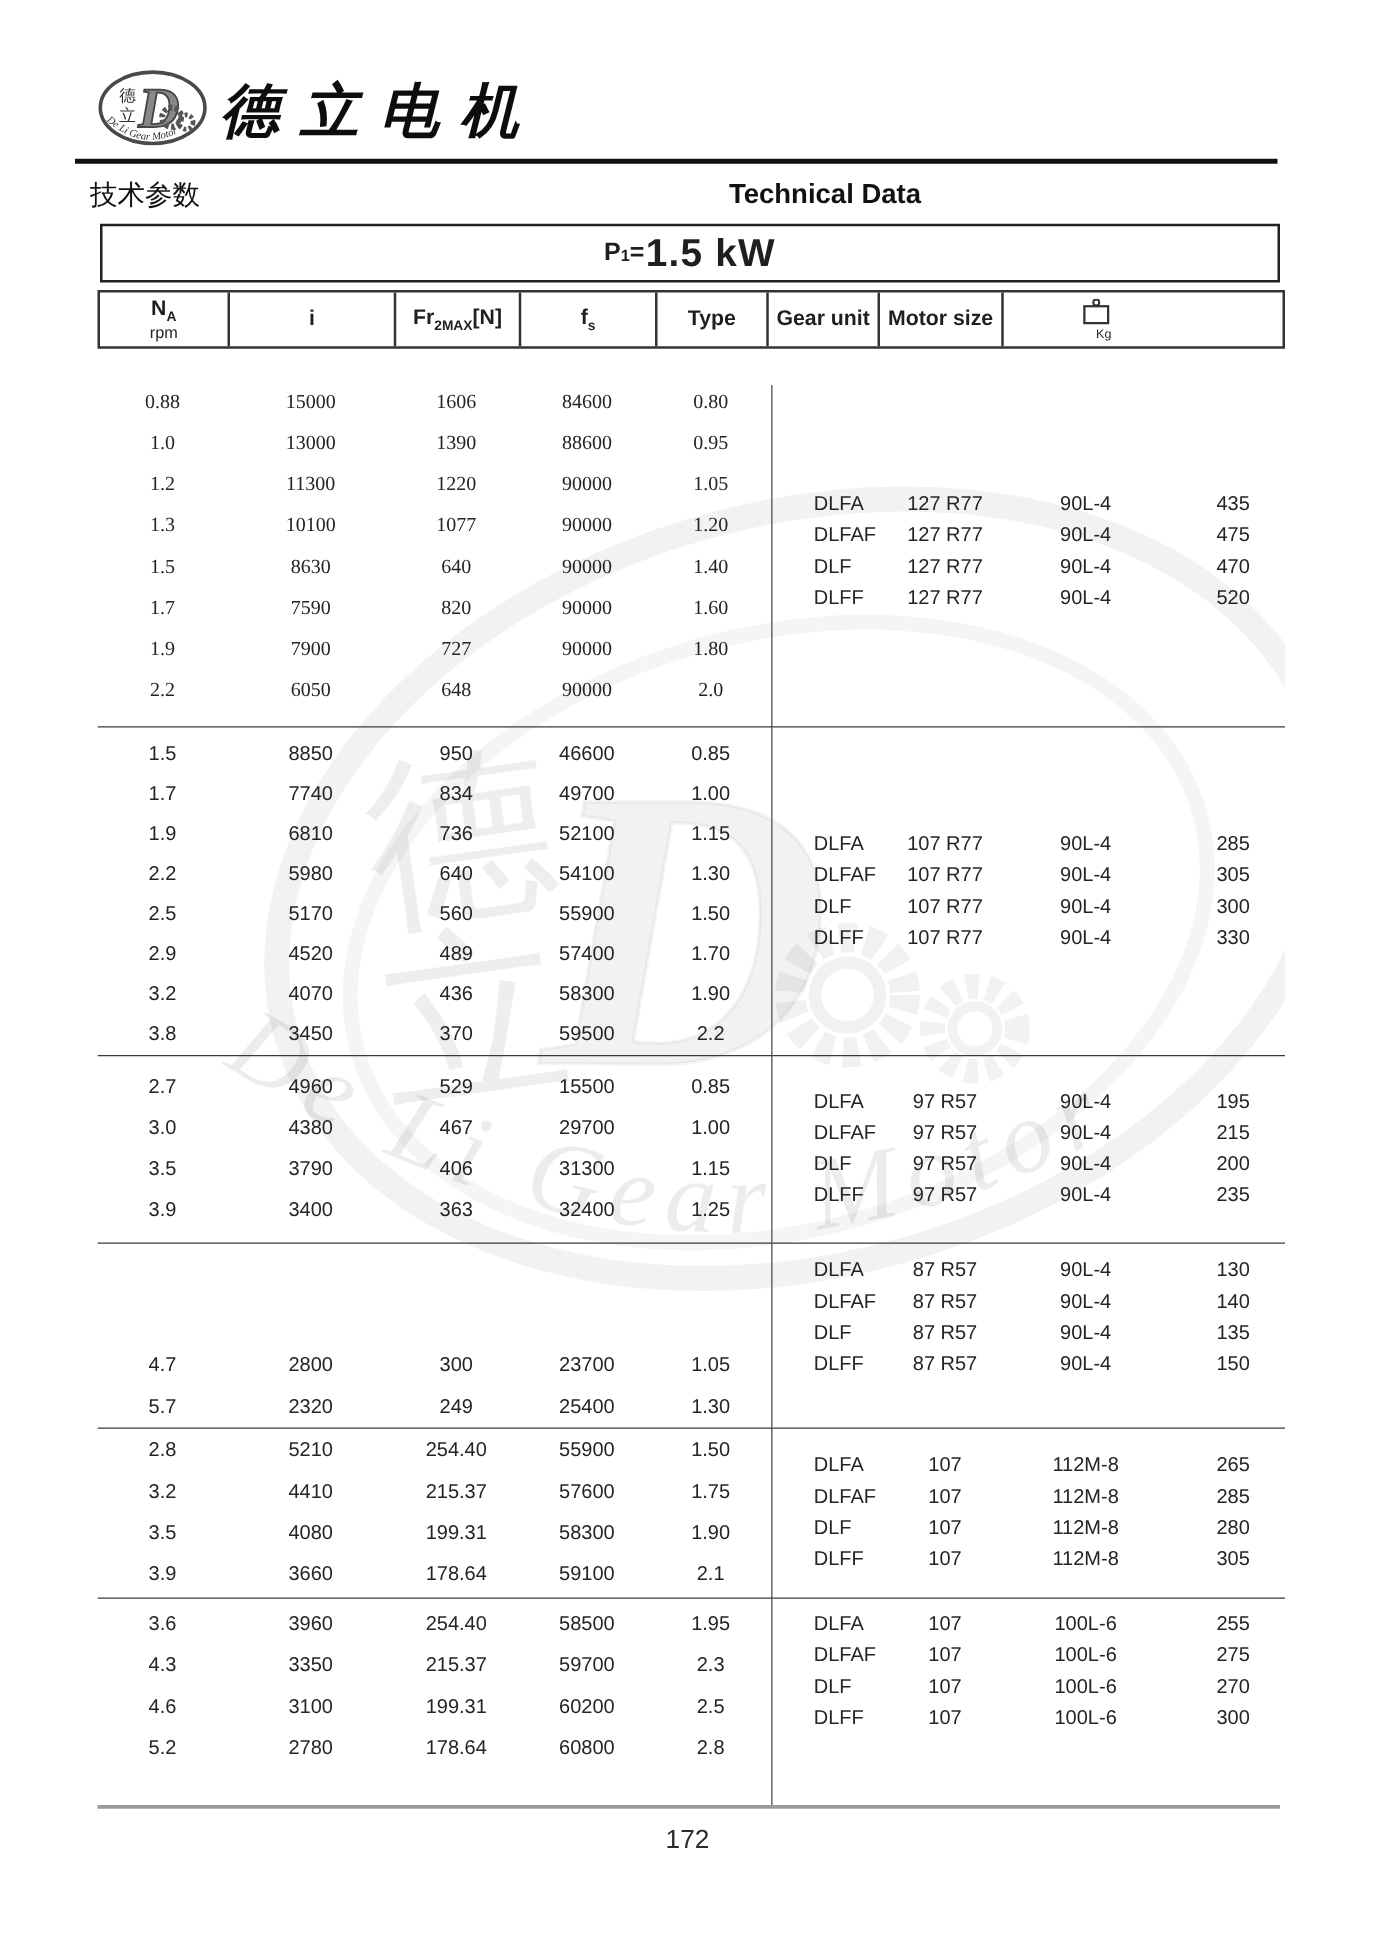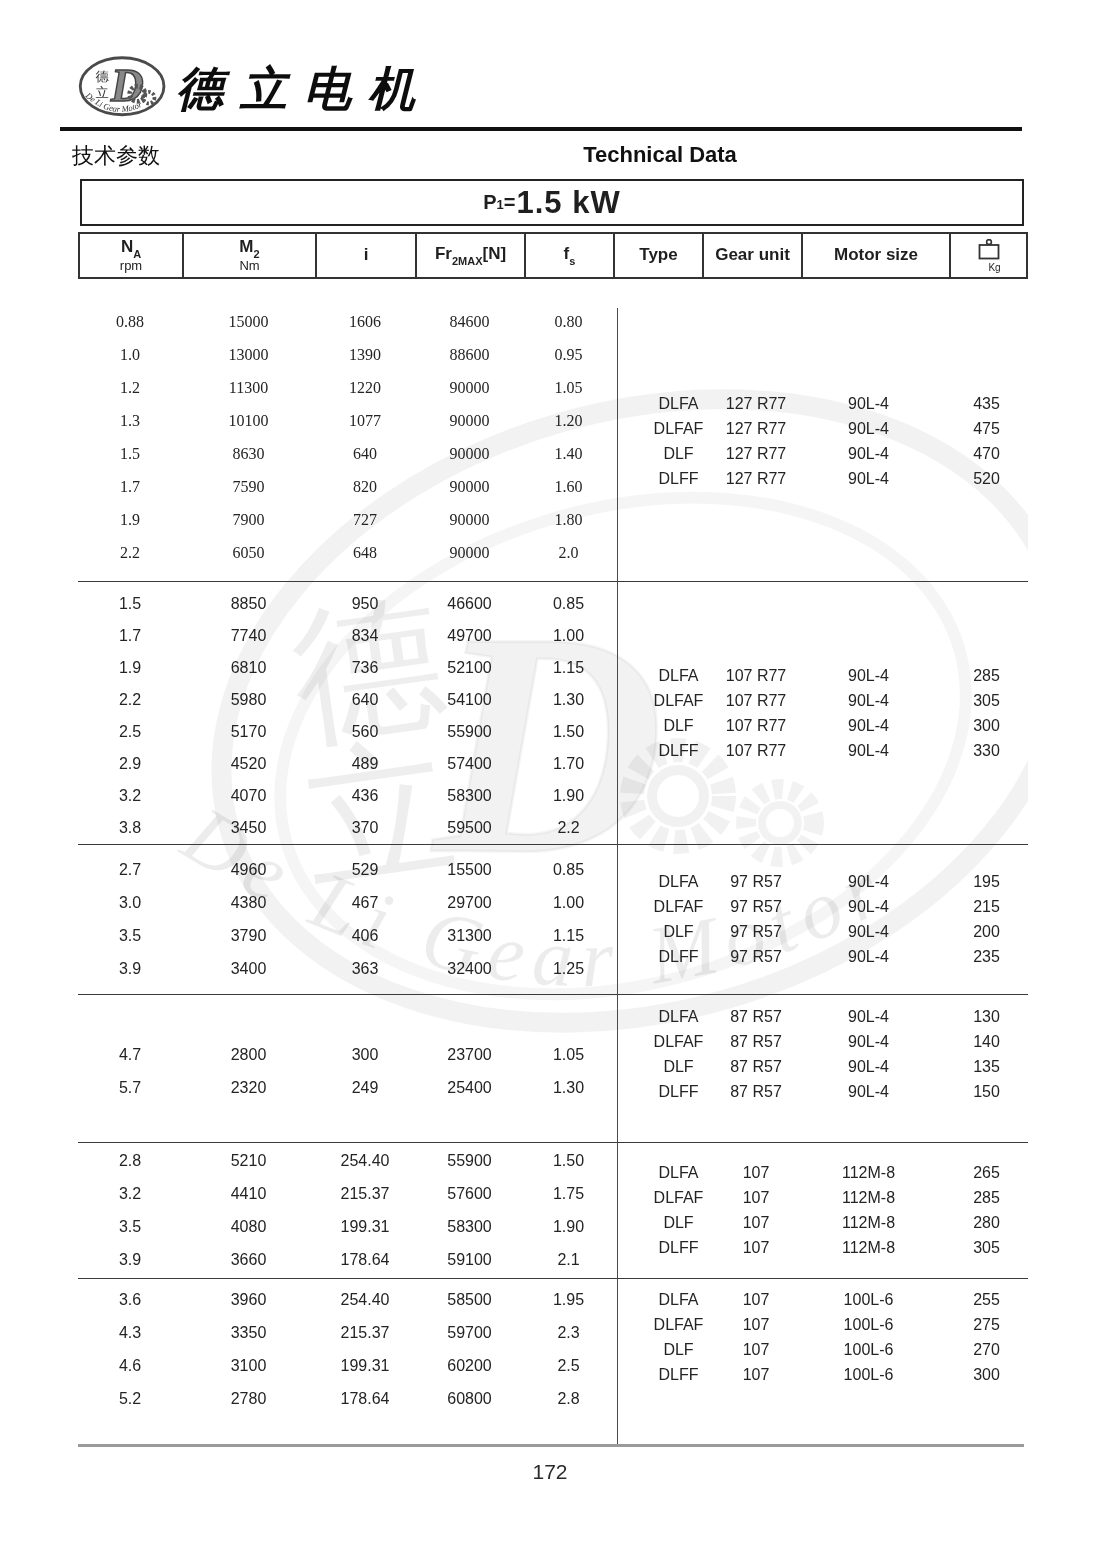--- a/index.html
+++ b/index.html
@@ -36,29 +36,29 @@
   .v-divider{position:absolute;left:539px;top:17px;bottom:0;width:1px;background:#4a4a4a;}
   .sections{position:relative;}
   .t-section{display:flex;box-sizing:border-box;border-bottom:1px solid #3a3a3a;position:relative;}
   .sec-0{height:291px;}  .sec-1{height:263px;}  .sec-2{height:150px;}
   .sec-3{height:148px;}  .sec-4{height:136px;}  .sec-5{height:165px;border-bottom:none;}
   .left-rows{width:539px;display:flex;flex-direction:column;justify-content:center;box-sizing:border-box;}
   .right-rows{width:411px;display:flex;flex-direction:column;justify-content:center;box-sizing:border-box;}
   .sec-0 .left-rows{padding-top:2px;font-family:Liberation Serif, serif;}
   .sec-0 .right-rows{padding-top:10px;}
   .sec-1 .left-rows{padding-top:6px;}
-  .sec-3 .left-rows{justify-content:center;padding-top:5px;}
+  .sec-3 .left-rows{justify-content:flex-end;padding-top:5px;}
   .sec-3 .right-rows{justify-content:flex-start;padding-top:9px;}
   .sec-5 .left-rows{justify-content:flex-start;padding-top:4px;}
   .sec-5 .right-rows{justify-content:flex-start;padding-top:8px;}
   .l-row{display:flex;height:33px;align-items:center;font-size:16px;color:#242424;}
   .l-row .c{text-align:center;}
   .c-na{width:104px;} .c-m2{width:133px;} .c-i{width:100px;} .c-fr{width:109px;} .c-fs{width:89px;}
   .r-row{display:flex;height:25px;align-items:center;font-size:16px;color:#242424;}
-  .c-type{width:89px;text-align:center;padding-left:34px;box-sizing:border-box;white-space:nowrap;}
+  .c-type{width:89px;text-align:left;padding-left:34px;box-sizing:border-box;white-space:nowrap;}
   .c-gear{width:100px;text-align:center;white-space:nowrap;}
   .c-motor{width:147px;text-align:center;padding-right:22px;box-sizing:border-box;}
   .c-kg{width:75px;text-align:center;padding-right:8px;box-sizing:border-box;}
   
   .footer-rule{position:absolute;left:78px;top:1444px;width:946px;height:3px;background:#9a9a9a;}
   .page-number{position:absolute;left:0;top:1460px;width:1100px;text-align:center;
         font-size:21px;color:#2a2a2a;}
 </style>
 </head>
 <body>
@@ -89,24 +89,20 @@
     <span class="p-pre">P</span>
       <sub>1</sub>
       <span class="p-eq">=</span>
       <span class="p-val">1.5 kW</span>
   </div>
 
   <div class="col-header">
     <div class="h-cell">
       <div class="h-main"><span>N</span><sub>A</sub></div>
       <div class="h-unit">rpm</div>
-    </div>
-    <div class="h-cell">
-      <div class="h-main"><span>M</span><sub>2</sub></div>
-      <div class="h-unit">Nm</div>
     </div>
     <div class="h-cell">
       <div class="h-main">i</div>
     </div>
     <div class="h-cell">
       <div class="h-main"><span>Fr</span><sub>2MAX</sub><span>[N]</span></div>
     </div>
     <div class="h-cell">
       <div class="h-main"><span>f</span><sub>s</sub></div>
     </div>

